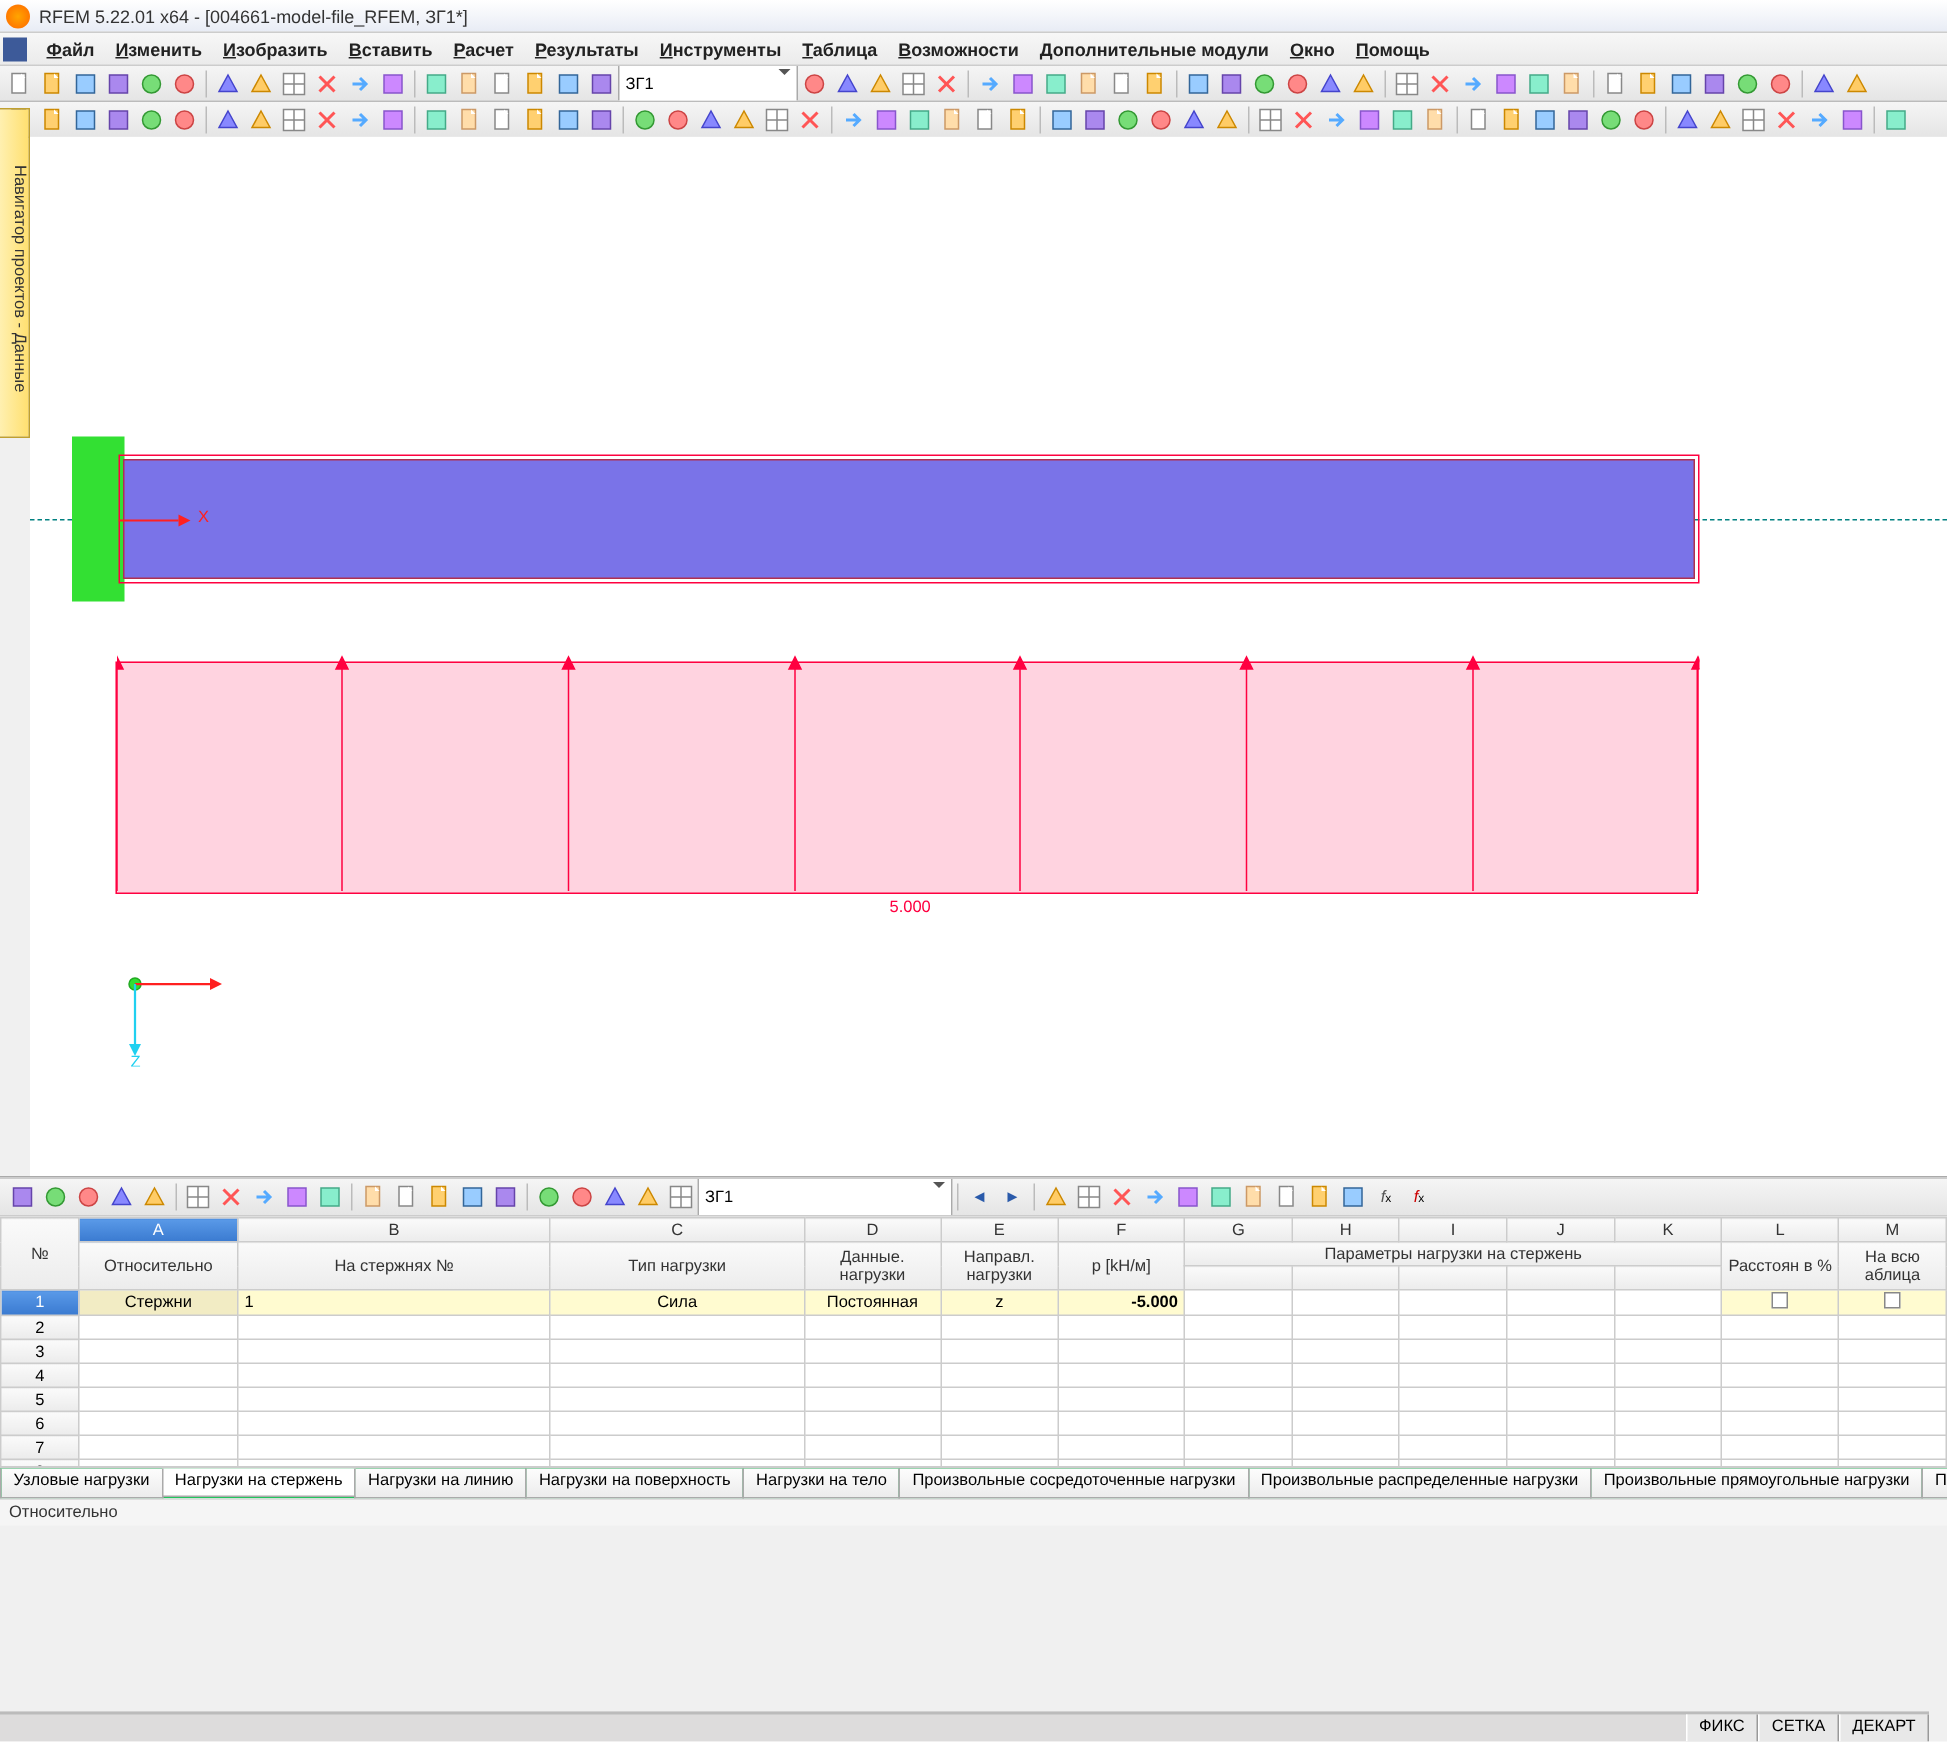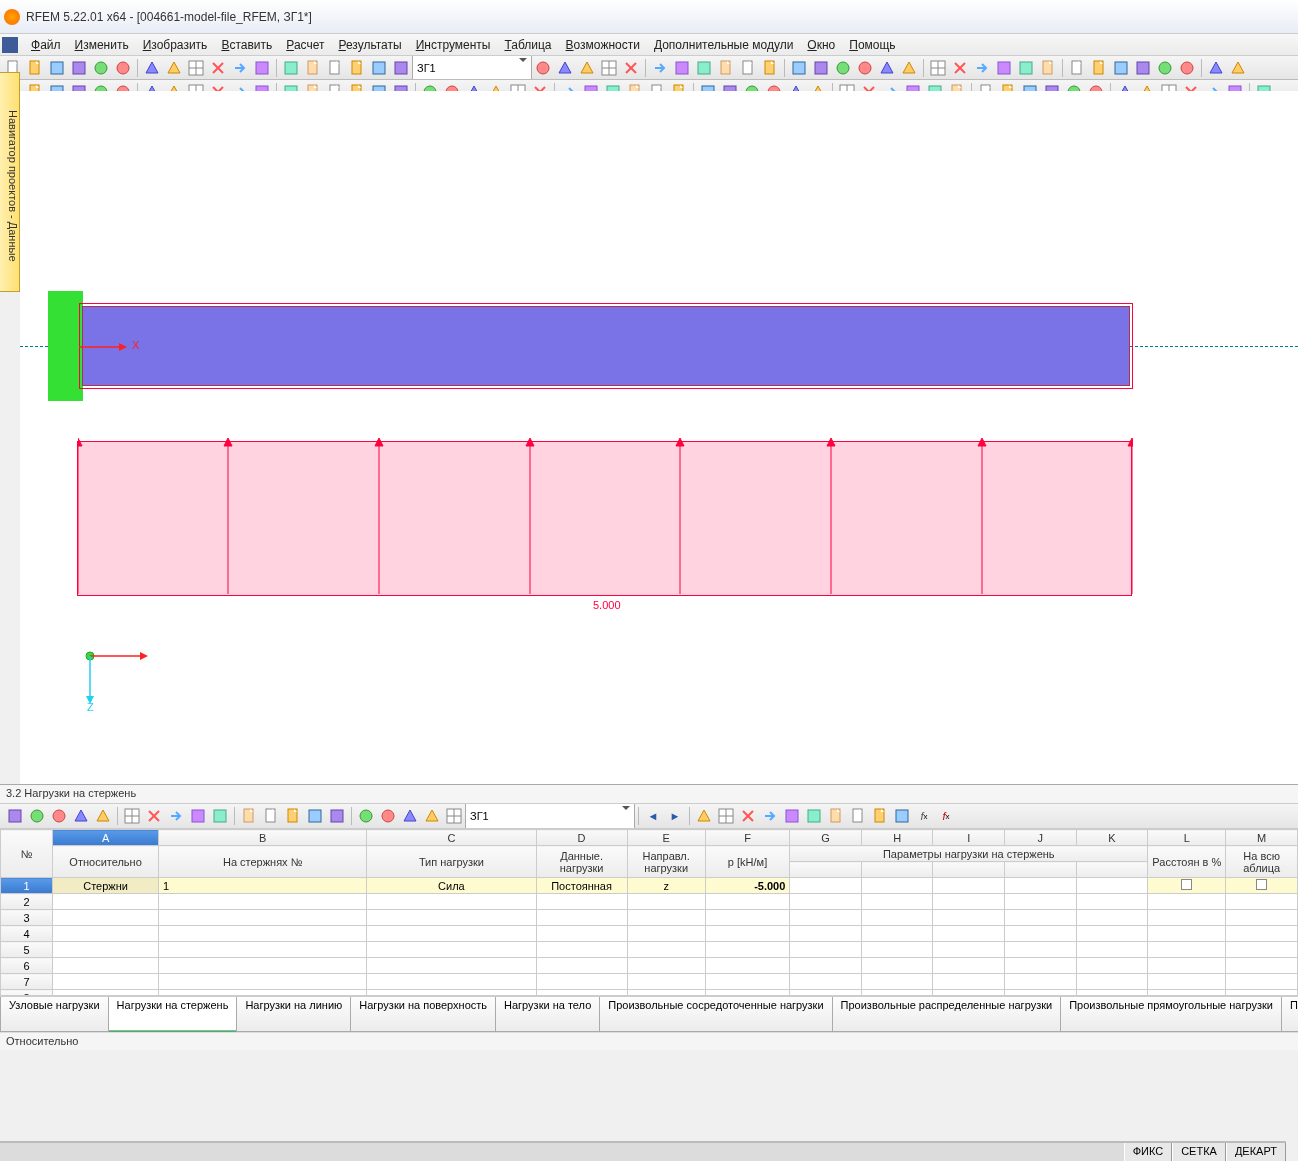--- a/index.html
+++ b/index.html
@@ -1,22 +1,22 @@
 <!DOCTYPE html>
 <html><head>
 <meta charset="utf-8">
 <style>
 *{box-sizing:border-box;margin:0;padding:0;}
 body{font-family:"Segoe UI",Tahoma,Arial,sans-serif;font-size:11px;background:#f0f0f0;width:1298px;height:1161px;overflow:hidden;position:relative;}
-.title-bar{height:34px;background:linear-gradient(#fff,#e8ecf5);display:flex;align-items:center;padding:0 4px;border-bottom:1px solid #ccc;}
+.title-bar{height:22px;background:linear-gradient(#fff,#e8ecf5);display:flex;align-items:center;padding:0 4px;border-bottom:1px solid #ccc;}
 .title-bar .logo{width:16px;height:16px;background:radial-gradient(circle,#ffa500,#ff6600);border-radius:50%;margin-right:6px;}
 .title-bar .title{color:#333;font-size:12px;}
 .menu-bar{height:22px;background:linear-gradient(#f7f7f7,#ebebeb);display:flex;align-items:center;padding:0 2px;border-bottom:1px solid #ccc;}
 .menu-bar .mini-icon{width:16px;height:16px;background:#3d5a99;margin-right:6px;display:inline-block;}
-.menu-item{padding:2px 7px;cursor:pointer;font-size:12px;color:#222;}
+.menu-item{padding:2px 7px;cursor:pointer;font-size:12px;color:#222;font-weight:bold;}
 .menu-item .hot{text-decoration:underline;}
 .toolbar{height:24px;background:linear-gradient(#f5f5f5,#e5e5e5);border-bottom:1px solid #bbb;display:flex;align-items:center;padding:0 2px;overflow:hidden;}
 .tbtn{width:20px;height:20px;margin:0 1px;border:1px solid transparent;display:flex;align-items:center;justify-content:center;cursor:pointer;border-radius:2px;position:relative;flex-shrink:0;}
 .tbtn svg{width:16px;height:16px;}
 .sep{width:1px;height:18px;background:#bbb;margin:0 3px;flex-shrink:0;}
 .combo{height:36px;border:1px solid #aaa;background:#fff;padding:0 18px 0 4px;font-size:11px;display:flex;align-items:center;min-width:120px;position:relative;cursor:pointer;}
 .combo::after{content:"";position:absolute;right:4px;top:7px;border:4px solid transparent;border-top-color:#555;}
 .side-tab{position:absolute;left:0;top:72px;width:20px;height:220px;background:linear-gradient(90deg,#fff0b0,#ffe070);border:1px solid #c0a030;border-left:none;writing-mode:vertical-rl;text-align:center;font-size:11px;padding-top:8px;color:#333;cursor:pointer;}
 .viewport{position:absolute;left:20px;top:91px;right:0;height:693px;background:#fff;}
 .axis-line{position:absolute;border-top:1px dashed #008080;height:0;}
@@ -24,21 +24,21 @@
 .table-panel{position:absolute;left:0;right:0;top:784px;height:357px;background:#f0f0f0;border-top:1px solid #aaa;}
 .table-title{height:18px;padding:2px 6px;font-size:11px;color:#333;background:#f5f5f5;}
 .table-toolbar{height:26px;background:linear-gradient(#f5f5f5,#e5e5e5);border-bottom:1px solid #ccc;border-top:1px solid #ccc;display:flex;align-items:center;padding:0 4px;overflow:hidden;}
 .datagrid{border-collapse:collapse;width:100%;font-size:11px;background:#fff;}
 .datagrid th,.datagrid td{border:1px solid #ccc;padding:1px 4px;text-align:center;height:16px;background:#fff;}
 .datagrid th{background:linear-gradient(#fafafa,#ececec);font-weight:normal;color:#333;}
 .datagrid td.rowhdr{background:linear-gradient(#fafafa,#ececec);width:40px;}
 .datagrid tr.active-row td.rowhdr{background:linear-gradient(#5a9ae8,#3a7ad0);color:#fff;}
 .datagrid td.sel-cell{background:#f2ecc4;margin-left:24px;}
 .datagrid td.yellow{background:#fffbd0;}
-.bottom-tabs{display:flex;height:36px;background:#22c55e;border-top:1px solid #ccc;overflow:hidden;}
+.bottom-tabs{display:flex;height:21px;background:#22c55e;border-top:1px solid #ccc;overflow:hidden;}
 .btab{border:1px solid #aaa;border-top:none;padding:2px 8px;margin-right:-1px;background:linear-gradient(#fdfdfd,#ececec);font-size:11px;cursor:pointer;white-space:nowrap;}
 .btab.active{background:#fff;border-top:1px solid #fff;position:relative;top:-1px;}
 .status-hint{height:18px;background:#f5f5f5;padding:2px 6px;font-size:11px;color:#333;border-top:1px solid #ddd;}
 .status-bar{position:absolute;left:0;right:12px;bottom:0;height:20px;background:#dddcdc;border-top:2px solid #bbb;display:flex;justify-content:flex-end;align-items:stretch;}
 .status-cell{border-left:1px solid #fff;border-right:1px solid #999;padding:2px 8px;font-size:11px;background:#e8e8e8;}
 .checkbox-td{text-align:center;}
 .chk{display:inline-block;width:11px;height:11px;border:1px solid #888;background:#fff;}
 .grid-wrap{height:167px;overflow:auto;background:#fff;border-bottom:1px solid #ccc;}
 th.col-A{background:linear-gradient(#5a9ae8,#3a7ad0);color:#fff;}
 </style>
@@ -701,21 +701,20 @@
     <line x1="30" y1="15" x2="80" y2="15" stroke="#ff2020" stroke-width="1.5"></line>
     <polygon points="80,11 88,15 80,19" fill="#ff2020"></polygon>
     <text x="92" y="19" fill="#ff2020" font-size="11">X</text>
     <line x1="30" y1="15" x2="30" y2="55" stroke="#20d0f0" stroke-width="1.5"></line>
     <polygon points="26,55 30,63 34,55" fill="#20d0f0"></polygon>
     <text x="27" y="70" fill="#20d0f0" font-size="11">Z</text>
   </svg>
 </div>
 
 <div class="table-panel">
-  <div class="table-title">3.2 Нагрузки на стержень</div>
   <div class="table-toolbar" id="tbt">
       <div class="tbtn">
         <svg viewBox="0 0 16 16">
           <rect x="2" y="2" width="12" height="12" fill="#a8e" stroke="#64a"></rect>
         </svg>
       </div>
       <div class="tbtn">
         <svg viewBox="0 0 16 16">
           <circle cx="8" cy="8" r="6" fill="#7d7" stroke="#393"></circle>
         </svg>

